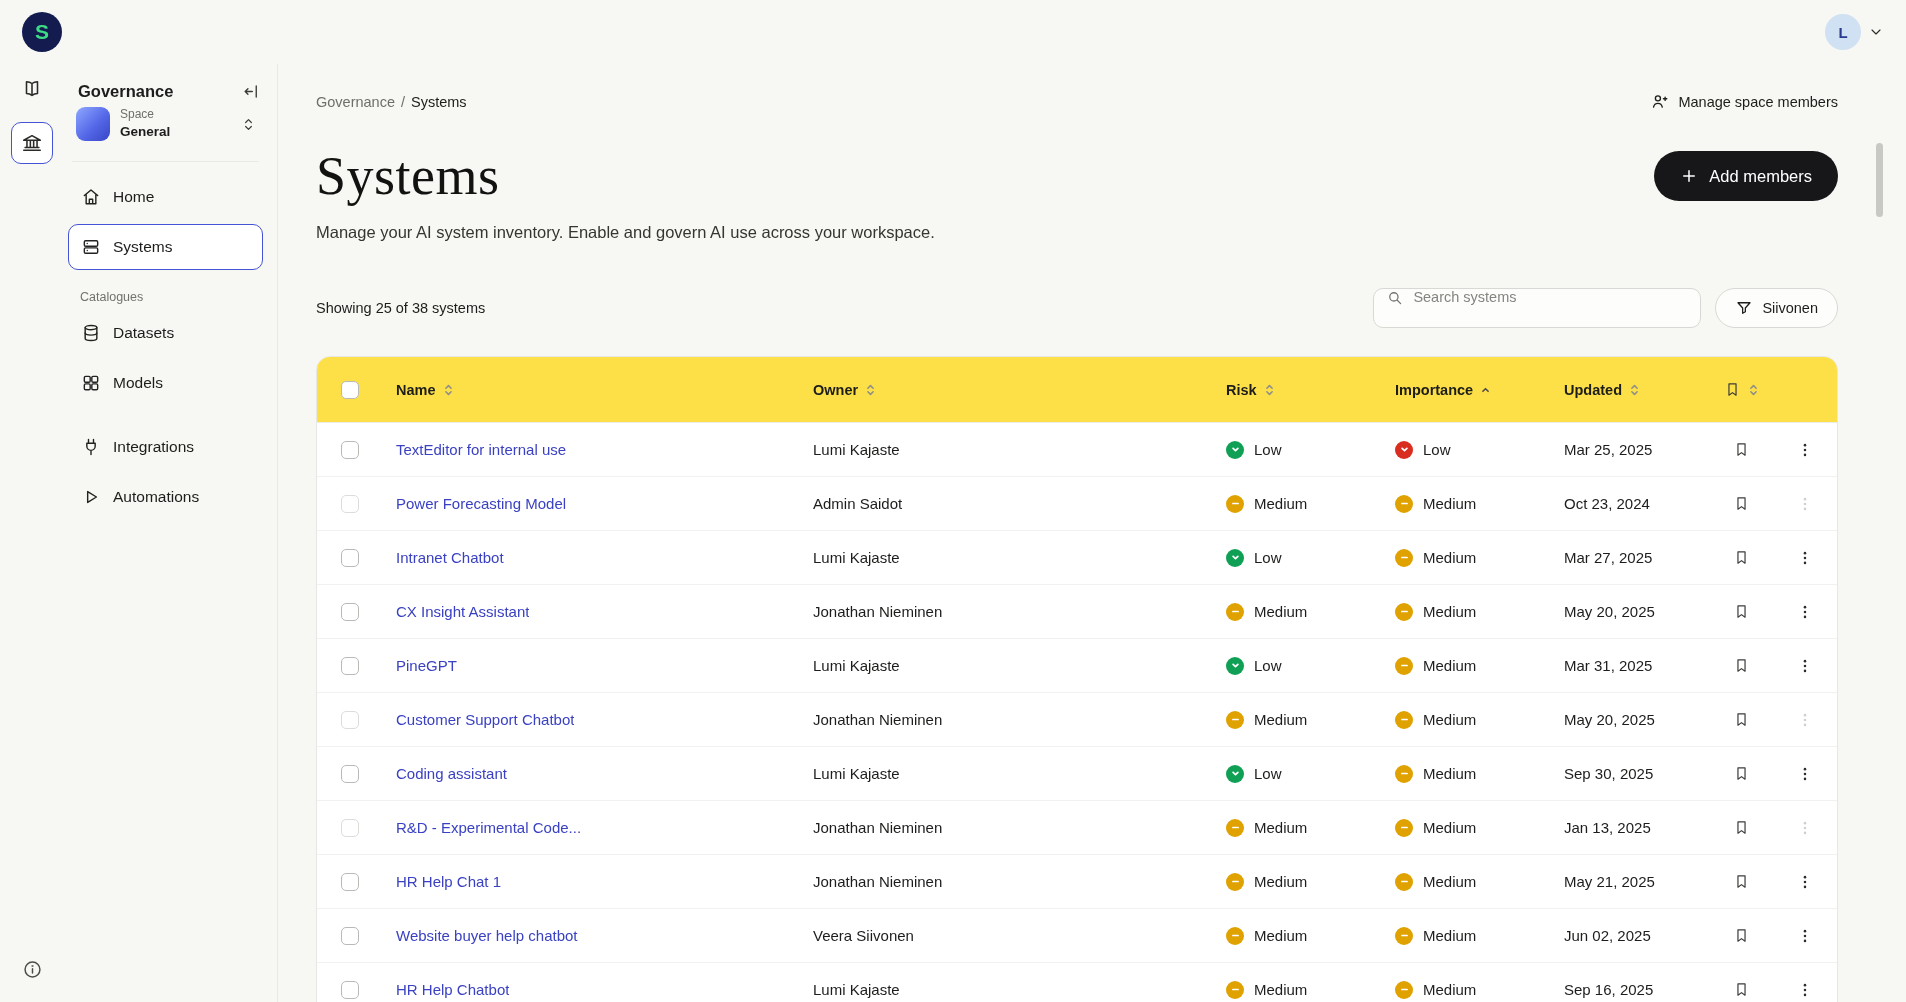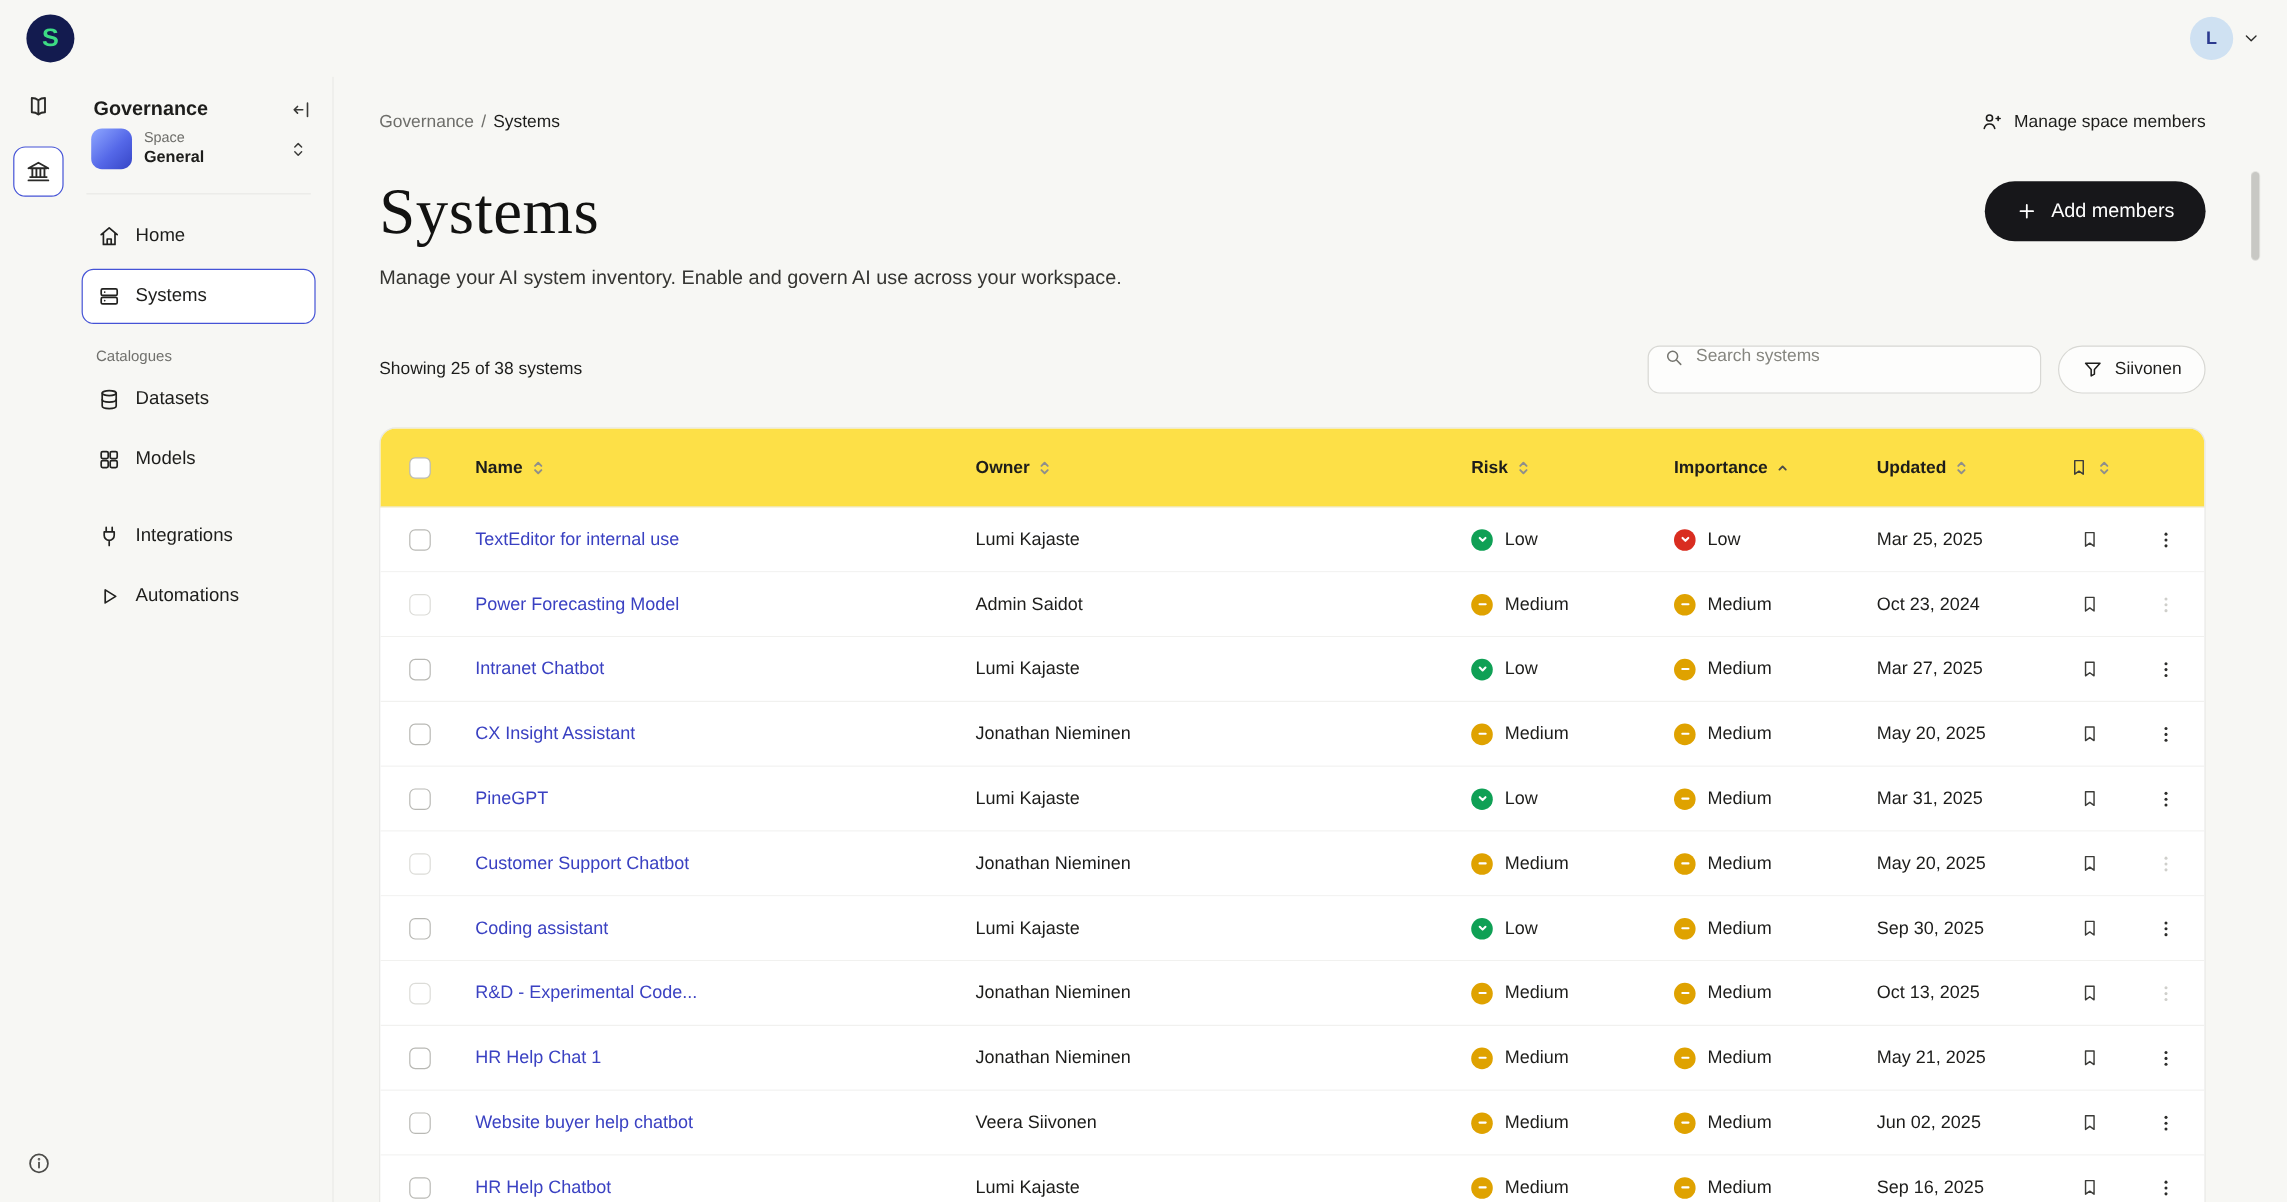--- a/index.html
+++ b/index.html
@@ -639,21 +639,21 @@
     <div class="cell">
       <span class="badge">
         <span class="bcircle" style="background: rgb(223, 162, 0);">
                   <svg viewBox="0 0 12 12" width="11" height="11" fill="none" stroke="#fff" stroke-width="1.9" stroke-linecap="round" stroke-linejoin="round">
                     <path d="M3.2 6h5.6"></path>
                   </svg>
                 </span>
         <span class="badge-label">Medium</span>
       </span>
     </div>
-    <div class="cell">Oct 13, 2025</div>
+    <div class="cell">Jan 13, 2025</div>
     <div class="cell cell-bookmark">
       <span class="bm">
         <svg class="icon" width="17" height="17" viewBox="0 0 24 24">
                   <path d="M7 4h10v16l-5-3.6L7 20z"></path>
                 </svg>
       </span>
     </div>
     <div class="cell cell-kebab">
       <svg width="18" height="18" viewBox="0 0 24 24" fill="currentColor">
                 <circle cx="12" cy="5.5" r="1.7"></circle>

